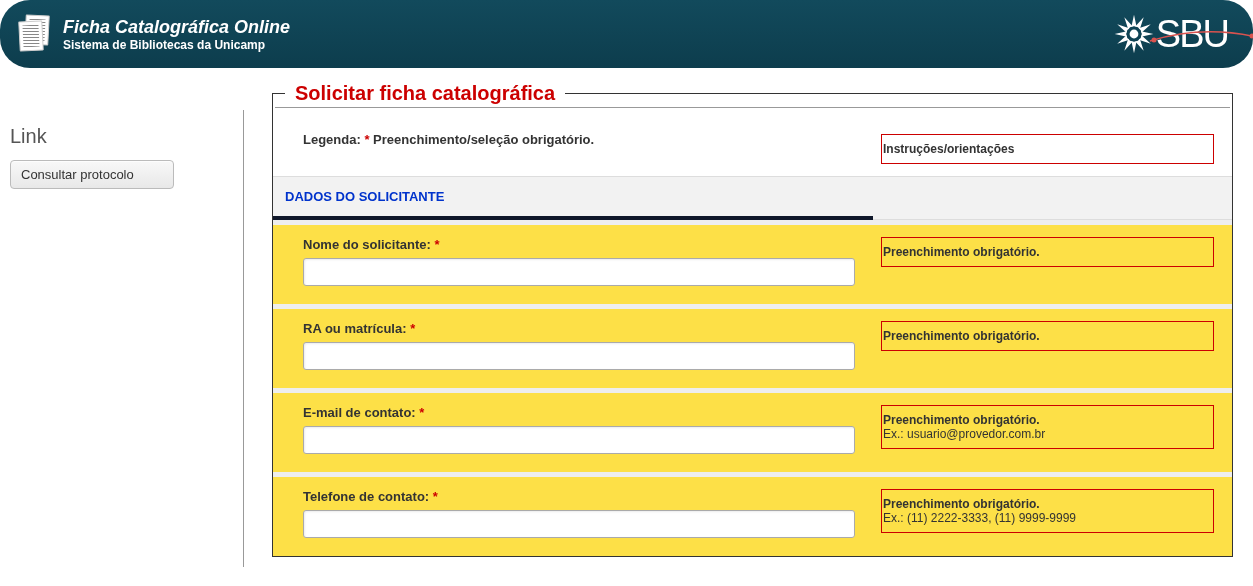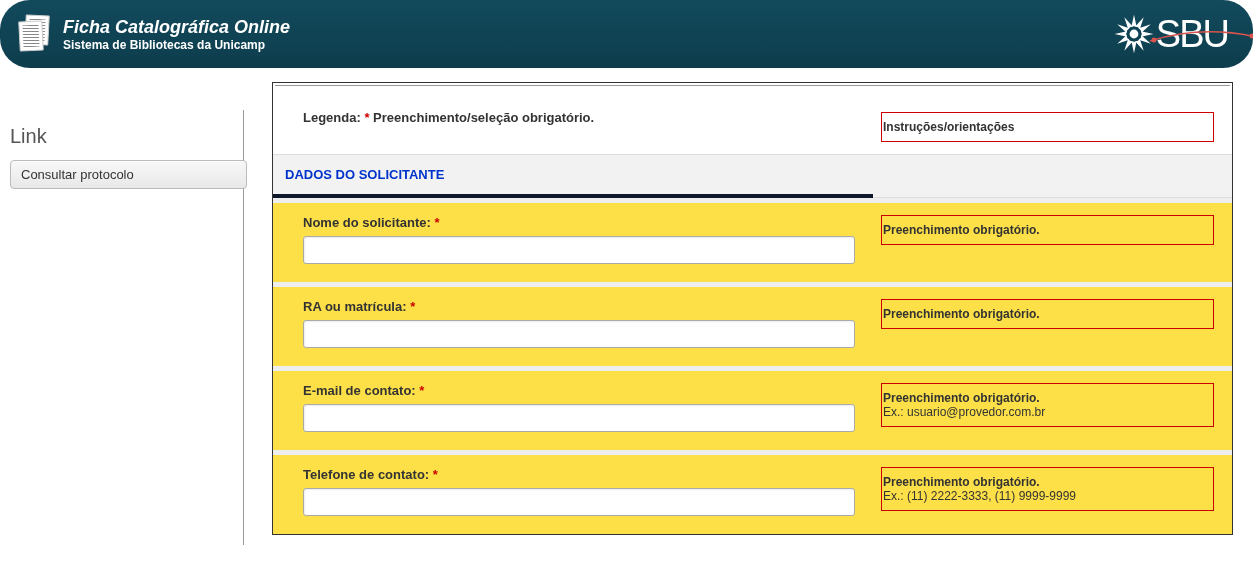--- a/index.html
+++ b/index.html
@@ -68,21 +68,21 @@
       margin-top: 42px;
     }
     .sidebar h3 {
       font-size: 20px;
       font-weight: normal;
       color: #555;
       margin-bottom: 12px;
     }
     .sidebar-btn {
       display: inline-block;
-      width: 237px;
+      width: 164px;
       padding: 6px 10px;
       background: linear-gradient(to bottom, #f8f8f8, #e8e8e8);
       border: 1px solid #bbb;
       border-radius: 4px;
       color: #333;
       cursor: pointer;
       font-size: 13px;
       text-align: left;
       box-shadow: inset 0 1px 0 rgba(255,255,255,0.7);
     }
@@ -227,20 +227,21 @@
 </div>
 
 <div class="content">
   <aside class="sidebar">
     <h3>Link</h3>
     <button class="sidebar-btn">Consultar protocolo</button>
   </aside>
 
   <main class="main">
     <fieldset>
+      <legend>Solicitar ficha catalográfica</legend>
 
       <div class="form-inner">
         <div class="row">
           <div class="left-cell">
             <span class="legend-text">Legenda:</span>
             <span class="star">*</span>
             <span class="legend-text regular">Preenchimento/seleção obrigatório.</span>
           </div>
           <div class="right-cell">
             <div class="hint-box header-hint">

